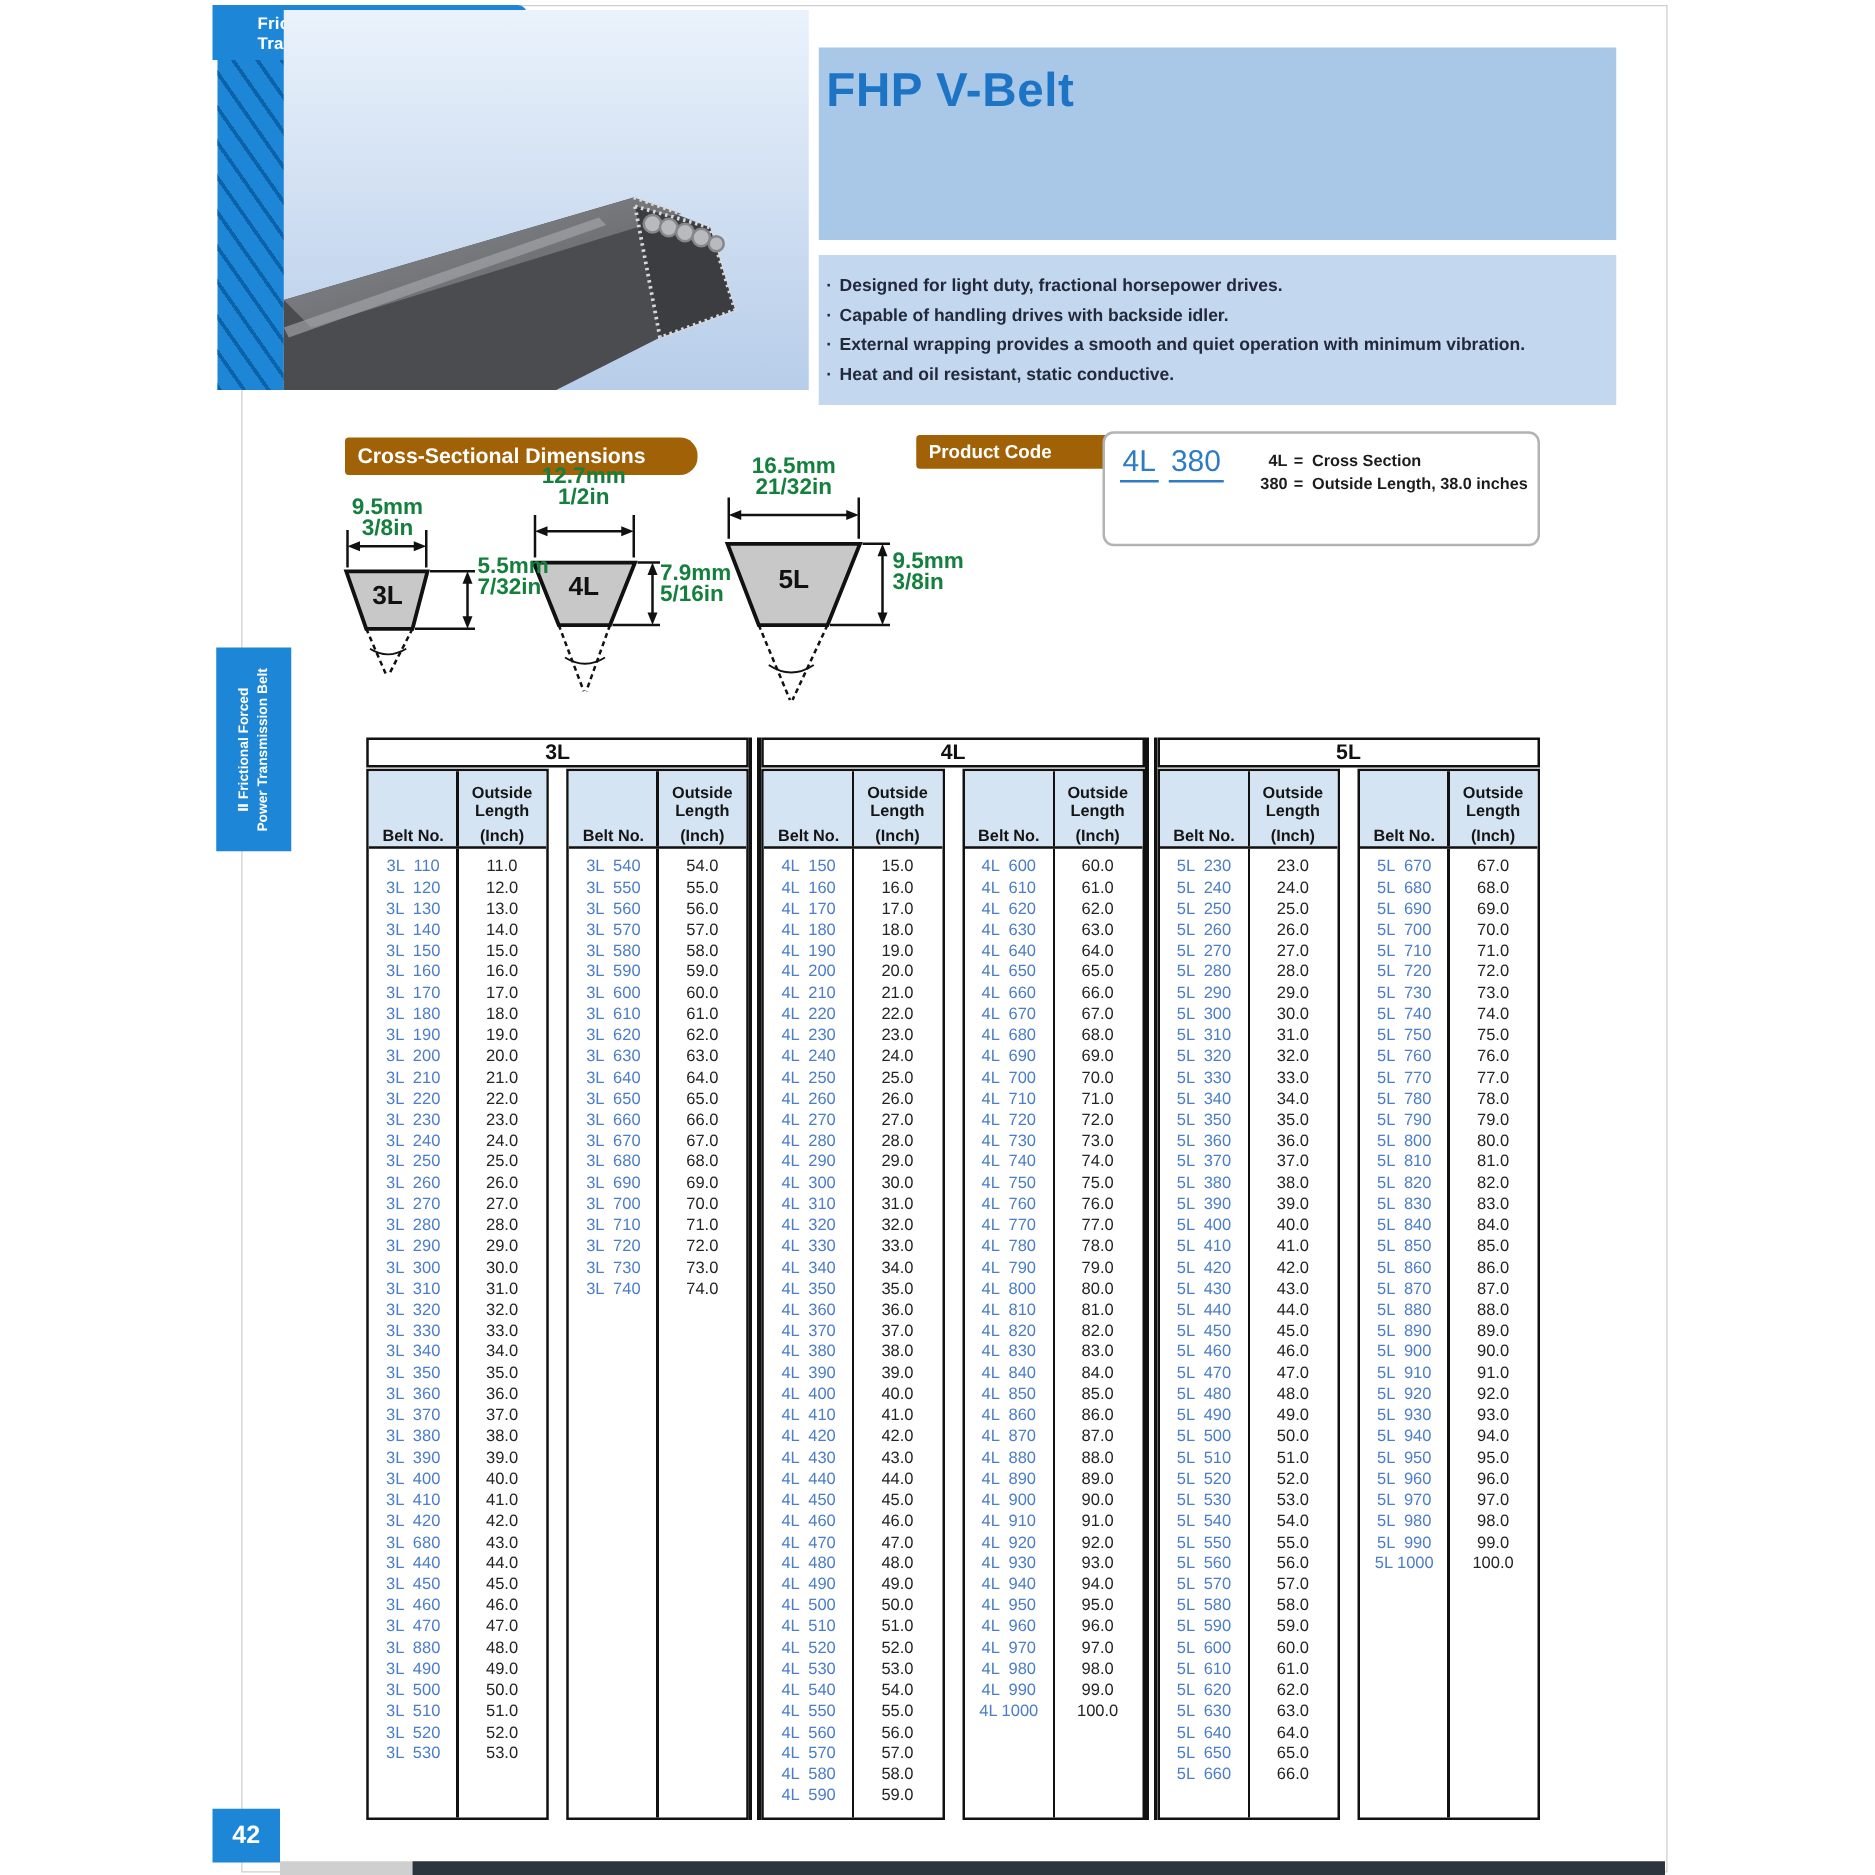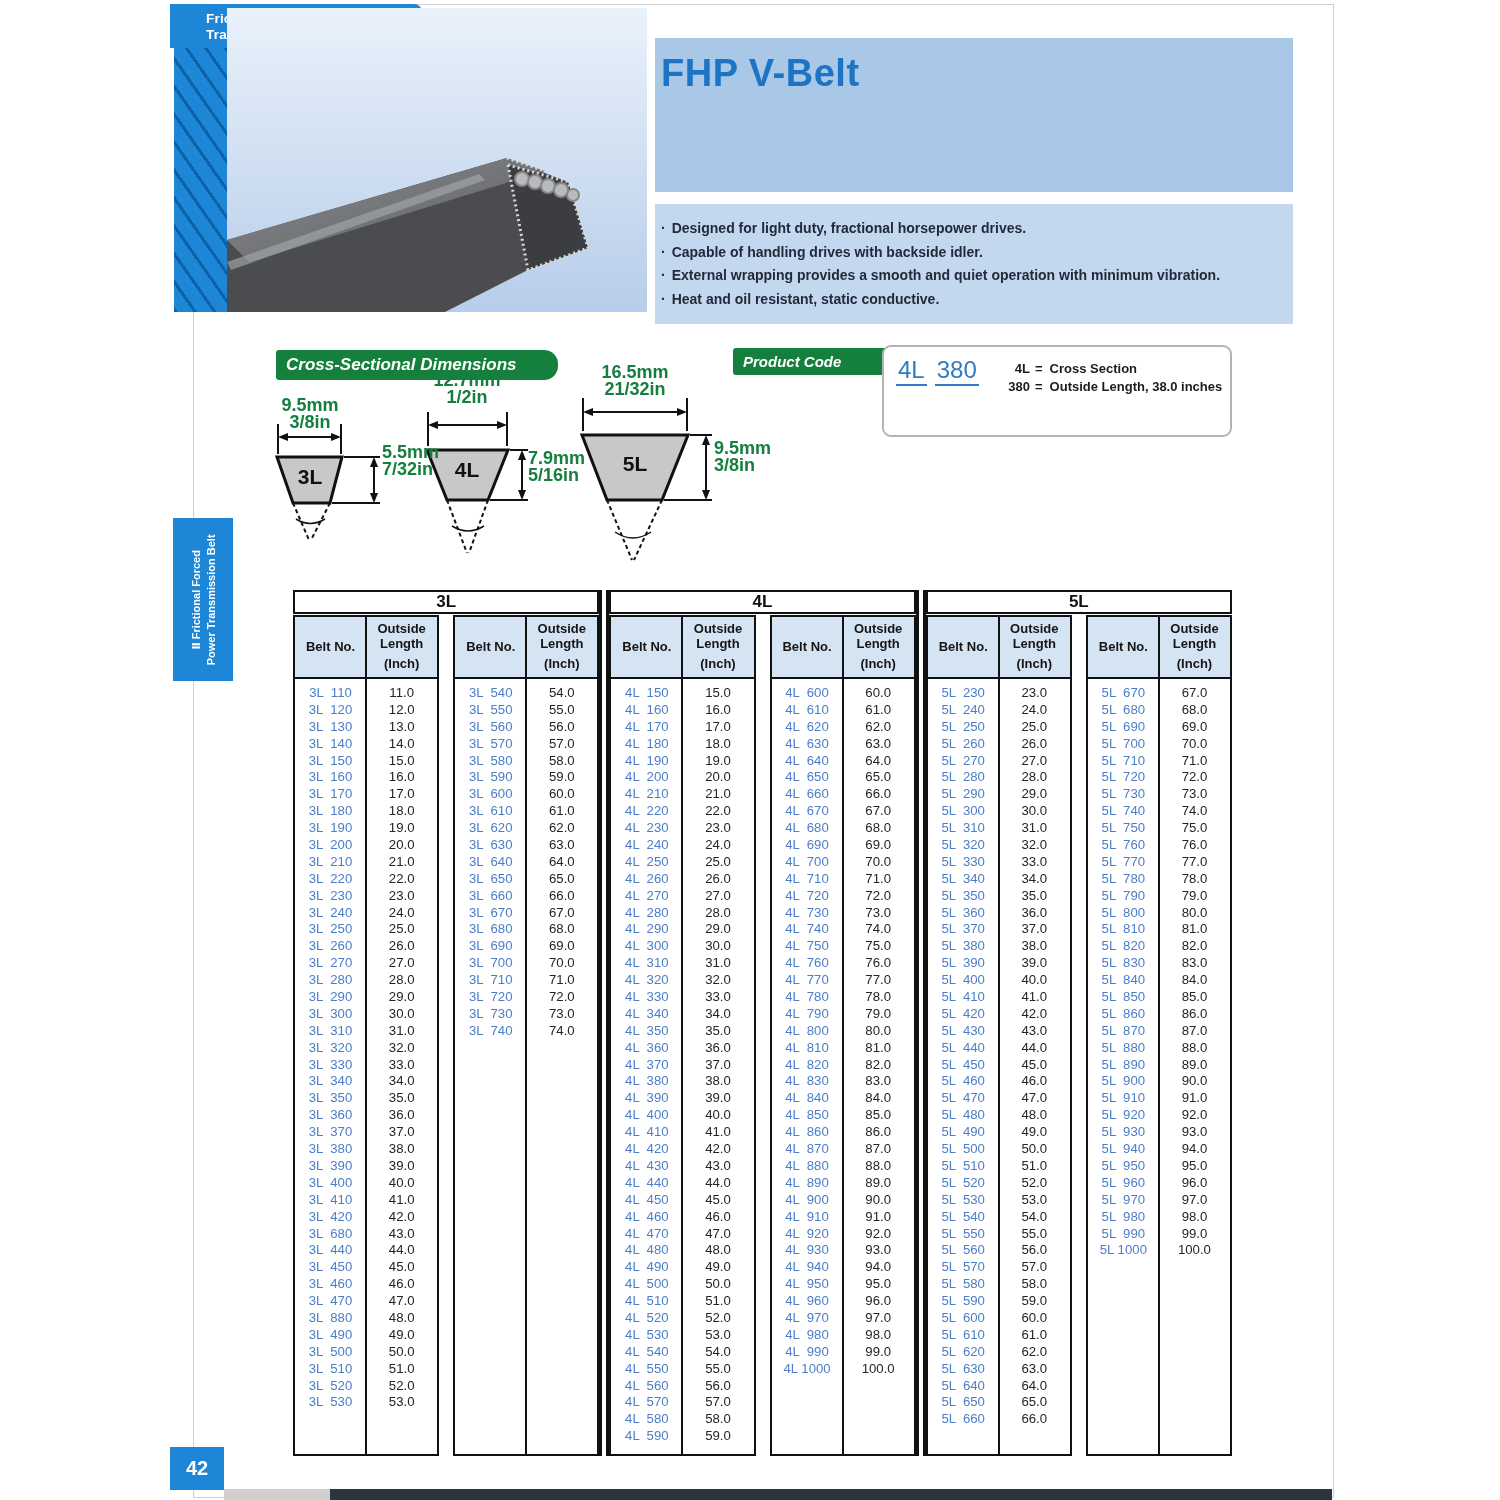--- a/index.html
+++ b/index.html
@@ -24,21 +24,21 @@
 
   
   .title-block{position:absolute;left:655px;top:38px;width:638px;height:154px;background:#a9c7e7;}
   .title-block h1{margin:0;padding:14px 0 0 6px;font-size:38px;font-weight:bold;color:#1d74c4;letter-spacing:.5px;}
   .features{position:absolute;left:655px;top:192px;width:638px;height:120px;background:#c3d8ef;
     padding:13px 0 0 6px;box-sizing:border-box;margin-top:12px;}
   .feature{font-size:14px;font-weight:bold;color:#23293a;line-height:23.5px;white-space:nowrap;}
   .feature .dot{margin-right:6px;}
 
   
-  .tab{position:absolute;background:#15803d;color:#fff;font-weight:bold;display:flex;align-items:center;font-style:italic;}
+  .tab{position:absolute;background:#a16207;color:#fff;font-weight:bold;display:flex;align-items:center;}
   .tab.cross{left:276px;top:350px;width:272px;height:30px;font-size:17px;padding-left:10px;border-radius:3px 14px 14px 3px;}
   .tab.pcode{left:733px;top:348px;width:150px;height:27px;font-size:15px;padding-left:10px;border-radius:3px;}
 
   
   .pcode-box{position:absolute;left:882px;top:345px;width:350px;height:92px;background:#fff;
     border:2px solid #b3b3b3;border-radius:9px;box-sizing:border-box;}
   .code{position:absolute;left:12px;top:9px;font-size:24px;color:#2e7cc3;}
   .code span{border-bottom:2px solid #2e7cc3;padding:0 2px 1px 2px;margin-right:8px;}
   .legend{position:absolute;left:112px;top:13px;font-size:13px;font-weight:bold;color:#1c1c1c;line-height:18px;}
   .legend .row{display:flex;}
@@ -53,21 +53,21 @@
   
   .vtable{position:absolute;left:293px;top:590px;width:939px;height:866px;display:flex;}
   .vgroup{display:flex;flex-direction:column;flex:1;}
   .vsep{width:10px;flex:0 0 10px;background:linear-gradient(90deg,#111 0 3px,#fff 3px 7px,#111 7px 10px);}
   .group-head{height:24px;border:2px solid #111;box-sizing:border-box;display:flex;align-items:center;justify-content:center;
     font-size:17px;font-weight:bold;color:#111;background:#fff;margin-bottom:1px;}
   .subwrap{display:flex;flex:1;gap:14px;}
   .subtable{flex:1;border:2px solid #111;box-sizing:border-box;display:flex;flex-direction:column;background:#fff;}
   .sub-head{height:60px;flex:0 0 60px;background:#d5e4f3;border-bottom:2px solid #111;display:flex;
     background-image:linear-gradient(90deg,transparent calc(50% - 1px),#111 calc(50% - 1px) calc(50% + 1px),transparent calc(50% + 1px));}
-  .hcell{flex:1;display:flex;flex-direction:column;align-items:center;justify-content:center;
+  .hcell{flex:1;display:flex;flex-direction:column;align-items:center;justify-content:flex-end;
     font-size:13px;font-weight:bold;color:#151515;line-height:1.12;text-align:center;padding:0 6px;}
   .hcell .unit{margin-top:6px;}
   .tbody{flex:1;padding-top:6px;
     background-image:linear-gradient(90deg,transparent calc(50% - 1px),#111 calc(50% - 1px) calc(50% + 1px),transparent calc(50% + 1px));}
   .trow{display:flex;height:16.9px;}
   .tcell{flex:1;text-align:center;font-size:13.2px;line-height:16.9px;white-space:pre;}
   .tcell.belt{color:#4c7ec8;}
   .tcell.len{color:#242424;}
 
   

